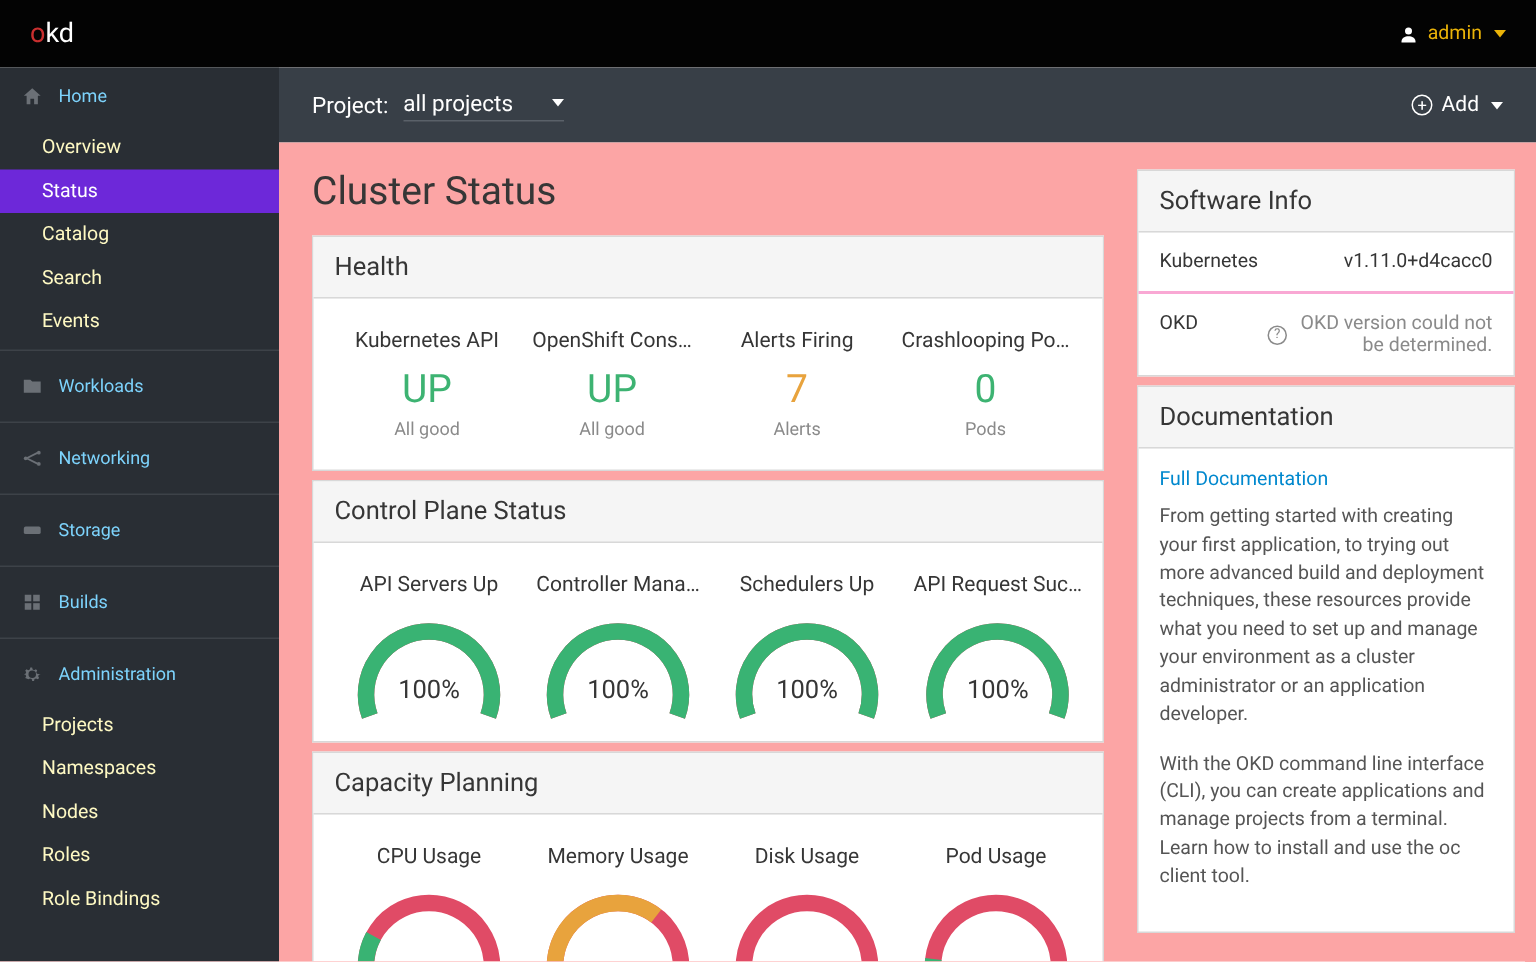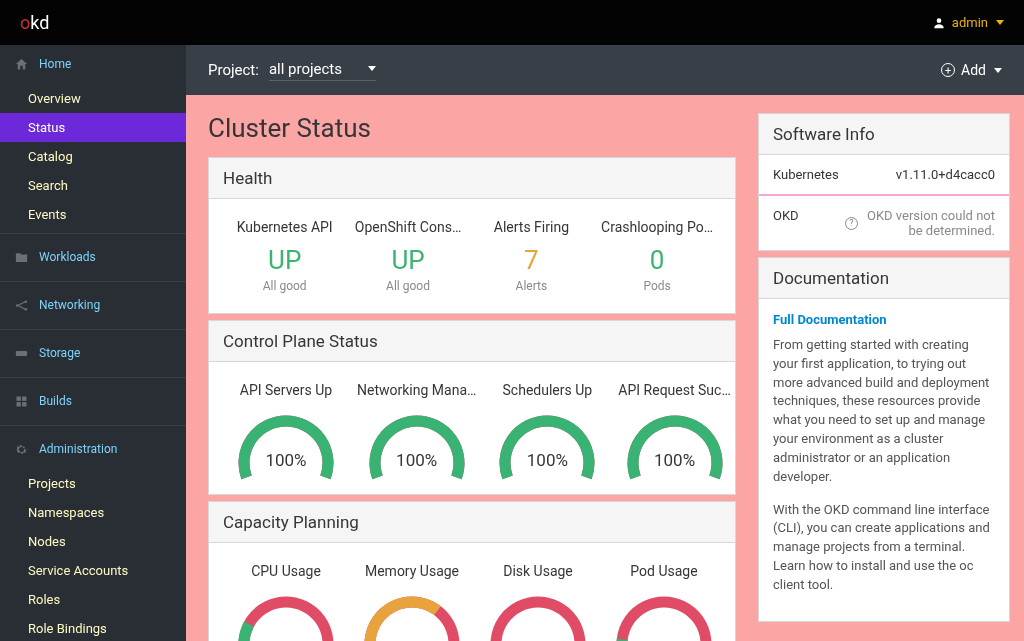--- a/index.html
+++ b/index.html
@@ -35,21 +35,21 @@
 .c-green{color:#3db372}.c-orange{color:#e8a33d}
 .gauge{width:110px;height:66px;margin:6px auto 0;position:relative}
 .gauge svg{width:110px;height:110px;position:absolute;top:0;left:0}
 .gauge-label{position:absolute;top:42px;width:100%;text-align:center;font-size:17px;color:#363636}
 .right{width:266px;padding:18px 14px 18px 0;overflow:hidden}
 .info-row{display:flex;justify-content:space-between;padding:12px 14px;font-size:13px;color:#363636;border-bottom:2px solid #f9a8d4}
 .info-row:last-child{border-bottom:none}
 .info-row .val{color:#363636;text-align:right;max-width:150px;display:flex;align-items:center;gap:4px}
 .info-row .val.muted{color:#8a8a8a}
 .doc-body{padding:12px 14px;font-size:13px;color:#555;line-height:1.45}
-.doc-body a{color:#0088ce;font-weight:700;text-decoration:none;display:block;margin-bottom:6px}
+.doc-body a{color:#0088ce;font-weight:400;text-decoration:none;display:block;margin-bottom:6px}
 .doc-body p{margin-bottom:14px}
 .chev{display:inline-block;width:0;height:0;border-left:4px solid transparent;border-right:4px solid transparent;border-top:5px solid currentColor;margin-left:2px}
 .plus-circle{display:inline-flex;width:14px;height:14px;border:1.5px solid #fff;border-radius:50%;align-items:center;justify-content:center;font-size:11px;line-height:1}
 .qicon{display:inline-flex;width:13px;height:13px;border:1px solid #8a8a8a;border-radius:50%;align-items:center;justify-content:center;font-size:9px;color:#8a8a8a;flex-shrink:0}
 </style>
 </head>
 <body>
 
 <div class="topbar">
   <div class="logo"><span class="o">o</span><span class="kd">kd</span></div>
@@ -116,21 +116,20 @@
     <div class="nav-cat">
         <svg viewBox="0 0 24 24">
           <path d="M12 8a4 4 0 100 8 4 4 0 000-8zm9 4l-2 .5-.7 1.7 1 1.8-1.4 1.4-1.8-1-1.7.7-.5 2h-2l-.5-2-1.7-.7-1.8 1L4.5 16l1-1.8L4.8 12.5 3 12l1.8-.5.7-1.7-1-1.8L5.9 6.6l1.8 1 1.7-.7.5-2h2l.5 2 1.7.7 1.8-1 1.4 1.4-1 1.8.7 1.7z"></path>
         </svg>
         <span>Administration</span>
       </div>
     <div id="admin-subs">
         <div class="nav-sub">Projects</div>
         <div class="nav-sub">Namespaces</div>
         <div class="nav-sub">Nodes</div>
-        <div class="nav-sub">Service Accounts</div>
         <div class="nav-sub">Roles</div>
         <div class="nav-sub">Role Bindings</div>
       </div>
   </div>
 
   <div class="main">
     <div class="projectbar">
       <div class="left">
         <span>Project:</span>
         <span class="sel">
@@ -185,21 +184,21 @@
                   <div class="cell-title">API Servers Up</div>
                   <div class="gauge">
                     <svg viewBox="0 0 110 110">
                       <path d="M15.532909926991849 69.36484601967808 A 42 42 0 1 1 94.46709007300815 69.36484601967808" stroke="#e04b66" stroke-width="11" fill="none"></path>
                       <path d="M15.532909926991849 69.36484601967808 A 42 42 0 1 1 94.46709007300815 69.36484601967808" stroke="#39b373" stroke-width="11" fill="none"></path>
                     </svg>
                     <div class="gauge-label">100%</div>
                   </div>
                 </div>
                 <div class="cell">
-                  <div class="cell-title">Networking Mana…</div>
+                  <div class="cell-title">Controller Mana…</div>
                   <div class="gauge">
                     <svg viewBox="0 0 110 110">
                       <path d="M15.532909926991849 69.36484601967808 A 42 42 0 1 1 94.46709007300815 69.36484601967808" stroke="#e04b66" stroke-width="11" fill="none"></path>
                       <path d="M15.532909926991849 69.36484601967808 A 42 42 0 1 1 94.46709007300815 69.36484601967808" stroke="#39b373" stroke-width="11" fill="none"></path>
                     </svg>
                     <div class="gauge-label">100%</div>
                   </div>
                 </div>
                 <div class="cell">
                   <div class="cell-title">Schedulers Up</div>

